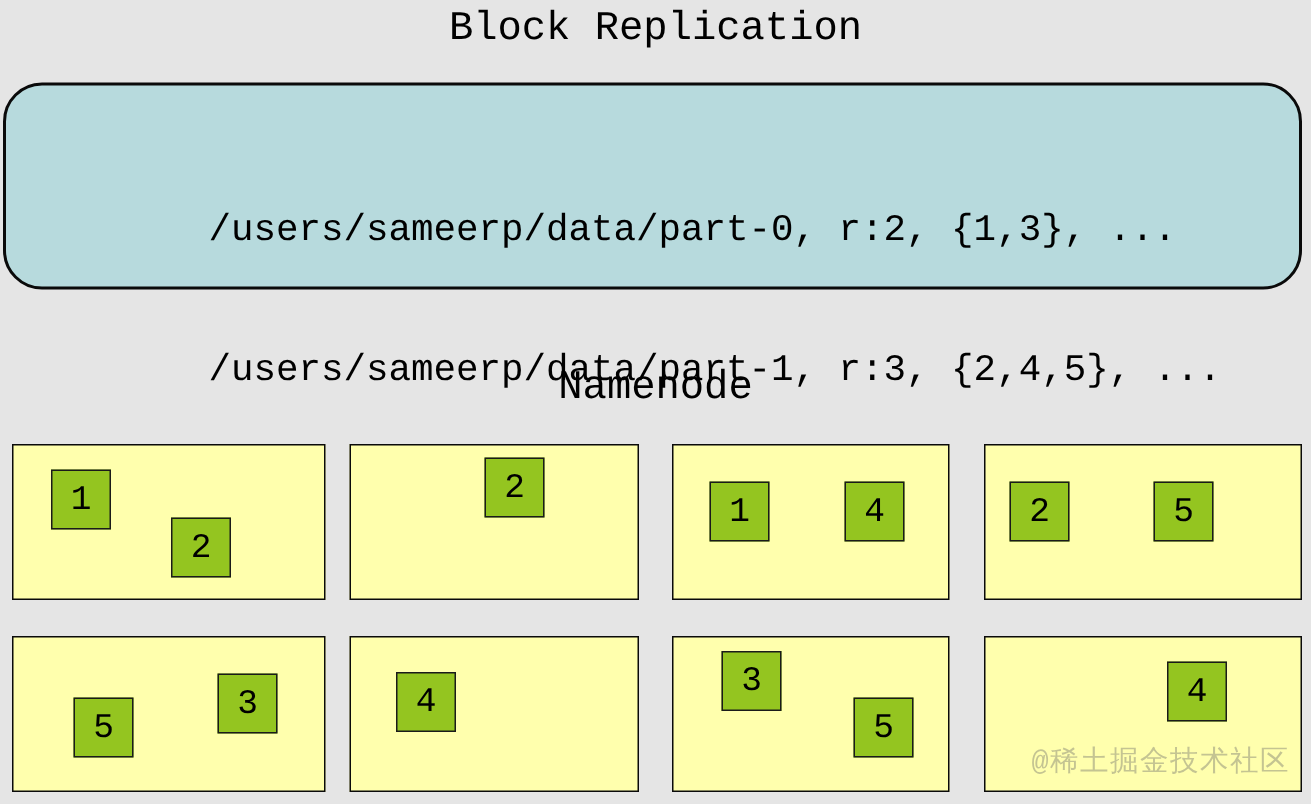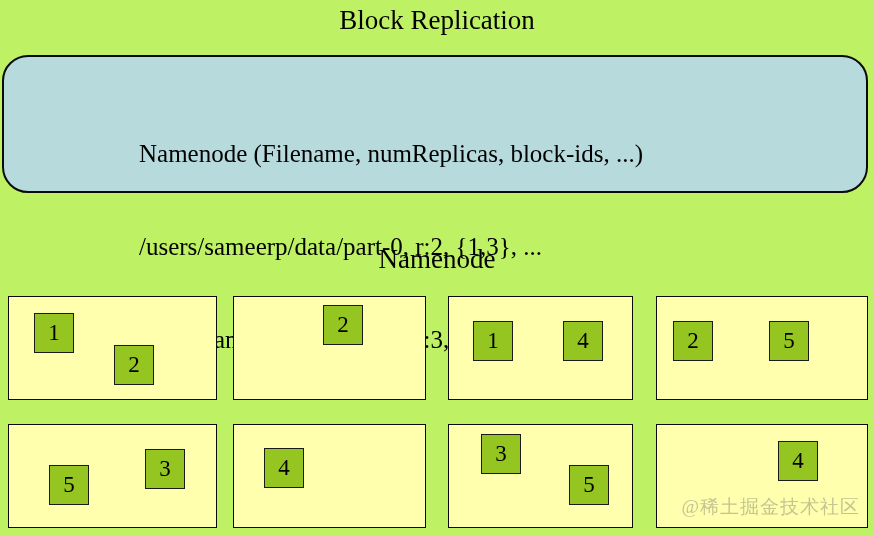--- a/index.html
+++ b/index.html
@@ -1,21 +1,21 @@
 <!DOCTYPE html>
 <html><head>
 <meta charset="utf-8">
 <style>
   html, body { margin: 0; padding: 0; background: #ffffff; }
   #stage {
     position: relative;
     width: 874px;
     height: 536px;
-    background: #bef264;
-    font-family: Liberation Serif, serif;
+    background: #e5e5e5;
+    font-family: Liberation Mono, monospace;
     color: #000000;
     overflow: hidden;
   }
   .page-title {
     position: absolute;
     top: 4px;
     left: 0;
     width: 100%;
     text-align: center;
     font-size: 27px;
@@ -81,21 +81,20 @@
 </style>
 </head>
 <body>
 
 <div id="stage">
 
   <div class="page-title">Block Replication</div>
 
   <div class="namenode-box">
     <div class="namenode-text">
-      <div>Namenode (Filename, numReplicas, block-ids, ...)</div>
       <div>/users/sameerp/data/part-0, r:2, {1,3}, ...</div>
       <div>/users/sameerp/data/part-1, r:3, {2,4,5}, ...</div>
     </div>
   </div>
 
   <div class="datanodes-heading">Namenode</div>
 
   <div id="datanodes-layer">
       <div class="datanode-box" style="left: 8px; top: 296px; width: 209px; height: 104px;">
         <div class="block" style="left: 25px; top: 16px;">1</div>

